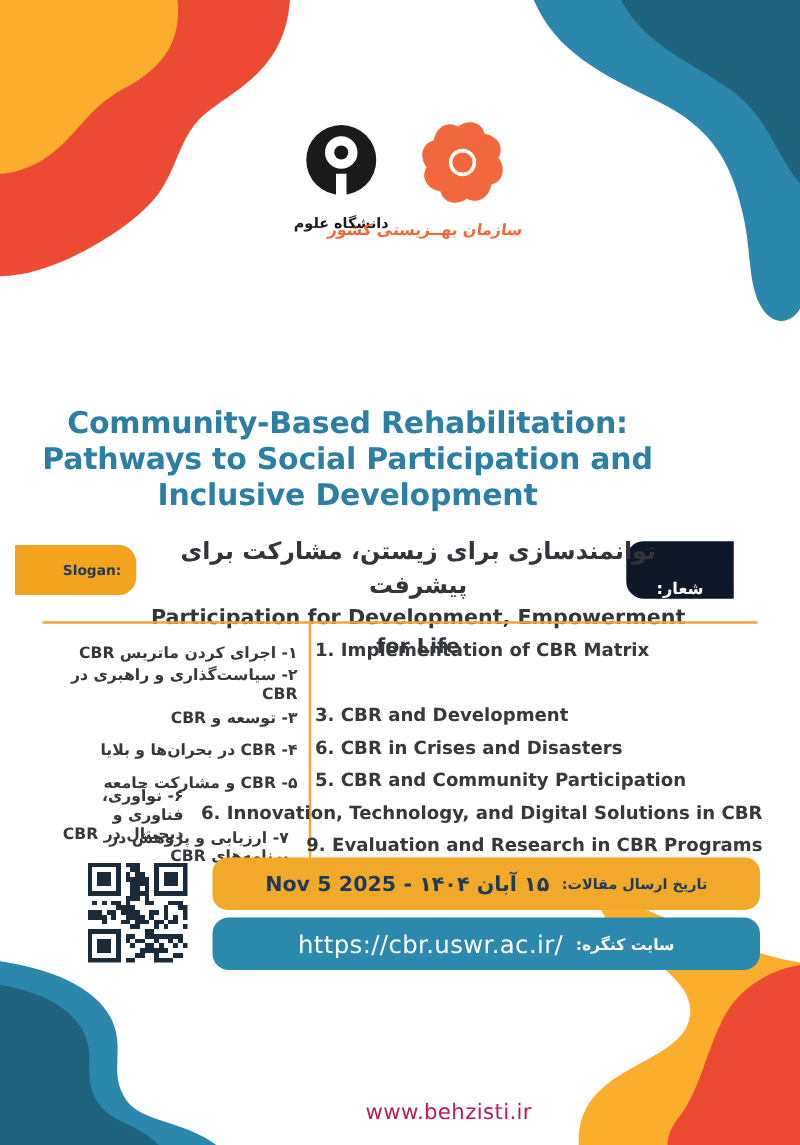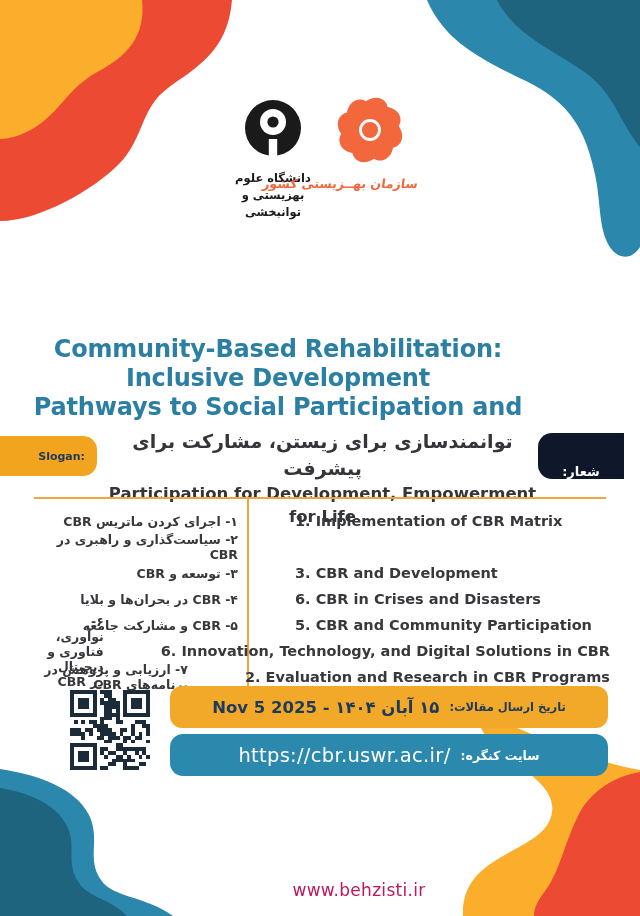--- a/index.html
+++ b/index.html
@@ -9,42 +9,42 @@
 
   
   .logo-left{position:absolute;left:225px;top:98px;width:96px;text-align:center;}
   .logo-left .org-lines{margin-top:6px;color:#1a1a1a;font-size:11.5px;font-weight:700;line-height:17px;}
   .logo-right{position:absolute;left:322px;top:92px;width:96px;text-align:center;}
   .calligraphy{margin-top:4px;color:#f2673c;font-size:12.5px;font-weight:700;transform:skewX(-8deg);white-space:nowrap;}
 
   
   .title-fa{position:absolute;left:0;top:230px;width:640px;text-align:center;color:#e1392b;
             font-size:29px;font-weight:800;line-height:39px;}
-  .title-en{position:absolute;left:0;top:335px;width:556px;text-align:center;color:#2b7fa3;
+  .title-en{position:absolute;left:0;top:324px;width:556px;text-align:center;color:#2b7fa3;
             font-size:24px;font-weight:700;line-height:29px;letter-spacing:-0.2px;}
 
   
-  .slogan-band{position:absolute;left:0;top:428px;width:624px;height:54px;}
+  .slogan-band{position:absolute;left:12px;top:428px;width:575px;height:54px;}
   .badge-en{position:absolute;left:0;top:8px;width:97px;height:40px;background:#f2a41f;
             border-radius:0 14px 14px 0;display:flex;align-items:center;justify-content:flex-end;
             padding-right:12px;color:#1e3a5a;font-size:11px;font-weight:800;}
   .badge-fa{position:absolute;right:0;top:5px;width:86px;height:46px;background:#0f172a;
             border-radius:14px 0 0 14px;display:flex;align-items:flex-end;justify-content:center;
             color:#ffffff;font-size:13px;font-weight:700;}
   .slogan-center{position:absolute;left:100px;top:0;width:445px;text-align:center;}
   .slogan-fa{color:#34353a;font-size:19px;font-weight:800;line-height:27px;}
   .slogan-en{color:#34353a;font-size:16.5px;font-weight:700;line-height:23px;}
 
   
   .divider-h{position:absolute;left:34px;top:497px;width:572px;height:2px;background:#f0a63c;}
   .divider-v{position:absolute;left:247px;top:497px;width:2px;height:192px;background:#f0a63c;}
 
   
   .topics{position:absolute;left:30px;top:508px;width:580px;}
-  .topic-row{display:flex;height:26px;align-items:center;gap:43px;}
+  .topic-row{display:flex;height:26px;align-items:center;}
   .topic-fa{width:208px;text-align:right;direction:rtl;color:#37383c;font-size:12.5px;font-weight:700;padding-left:12px;}
   .topic-en{flex:1;text-align:left;color:#37383c;font-size:14.5px;font-weight:700;padding-left:14px;white-space:nowrap;}
 
   
   .qr-wrap{position:absolute;left:70px;top:690px;width:80px;height:80px;}
   .bar{position:absolute;left:170px;width:438px;display:flex;align-items:center;padding:0 18px;gap:10px;}
   .bar-date{top:686px;height:42px;background:#f2a929;border-radius:12px;}
   .bar-site{top:734px;height:42px;background:#2b89ad;border-radius:13px;}
   .bar-inner{display:flex;align-items:center;gap:10px;width:100%;justify-content:center;}
   .date-label{color:#1e3a5a;font-size:11.5px;font-weight:700;}
@@ -77,21 +77,20 @@
 
   <div class="logo-left">
     <svg width="60" height="62" viewBox="-30 -31 60 62" aria-hidden="true">
       <circle cx="0" cy="-1" r="28" fill="#1a1a1a"></circle>
       <circle cx="0" cy="-7" r="13" fill="#ffffff"></circle>
       <circle cx="0" cy="-7" r="5.6" fill="#1a1a1a"></circle>
       <rect x="-4.2" y="10" width="8.4" height="22" fill="#ffffff"></rect>
     </svg>
     <div class="org-lines" dir="rtl">
       <div>دانشگاه علوم</div>
-      <div>بهزیستی و توانبخشی</div>
     </div>
   </div>
 
   <div class="logo-right">
     <svg width="76" height="76" viewBox="0 0 80 80" aria-hidden="true">
       <g fill="#f2673c">
         <g id="petals">
           <path d="M40,40 C29,31 26,17 37,9 C50,1 62,11 58,23 C55,32 47,37 40,40 Z" transform="rotate(0 40 40)"></path>
           <path d="M40,40 C29,31 26,17 37,9 C50,1 62,11 58,23 C55,32 47,37 40,40 Z" transform="rotate(45 40 40)"></path>
           <path d="M40,40 C29,31 26,17 37,9 C50,1 62,11 58,23 C55,32 47,37 40,40 Z" transform="rotate(90 40 40)"></path>
@@ -103,22 +102,22 @@
         </g>
         <circle cx="40" cy="40" r="10" fill="#f2673c" stroke="#ffffff" stroke-width="3"></circle>
       </g>
     </svg>
     <div class="calligraphy" dir="rtl">سازمان بهــزیستی کشور</div>
   </div>
 
 
   <div class="title-en">
     <div>Community-Based Rehabilitation:</div>
+    <div>Pathways to Social Participation and</div>
     <div>Inclusive Development</div>
-    <div>Pathways to Social Participation and</div>
   </div>
 
   <div class="slogan-band">
     <div class="badge-en">
       <span>Slogan:</span>
     </div>
     <div class="badge-fa">
       <span dir="rtl">شعار:</span>
     </div>
     <div class="slogan-center">
@@ -149,21 +148,21 @@
     <div class="topic-row">
       <div class="topic-fa">۵- CBR و مشارکت جامعه</div>
       <div class="topic-en">5. CBR and Community Participation</div>
     </div>
     <div class="topic-row">
       <div class="topic-fa">۶- نوآوری، فناوری و دیجیتال در CBR</div>
       <div class="topic-en">6. Innovation, Technology, and Digital Solutions in CBR</div>
     </div>
     <div class="topic-row">
       <div class="topic-fa">۷- ارزیابی و پژوهش در برنامه‌های CBR</div>
-      <div class="topic-en">2. Evaluation and Research in CBR Programs</div>
+      <div class="topic-en">9. Evaluation and Research in CBR Programs</div>
     </div>
   </div>
 
   <div class="qr-wrap">
     <svg id="qr" width="80" height="80" viewBox="0 0 21 21" shape-rendering="crispEdges" aria-hidden="true">
         <rect x="0" y="0" width="1" height="1" fill="#1c2b3a"></rect>
         <rect x="1" y="0" width="1" height="1" fill="#1c2b3a"></rect>
         <rect x="2" y="0" width="1" height="1" fill="#1c2b3a"></rect>
         <rect x="3" y="0" width="1" height="1" fill="#1c2b3a"></rect>
         <rect x="4" y="0" width="1" height="1" fill="#1c2b3a"></rect>

